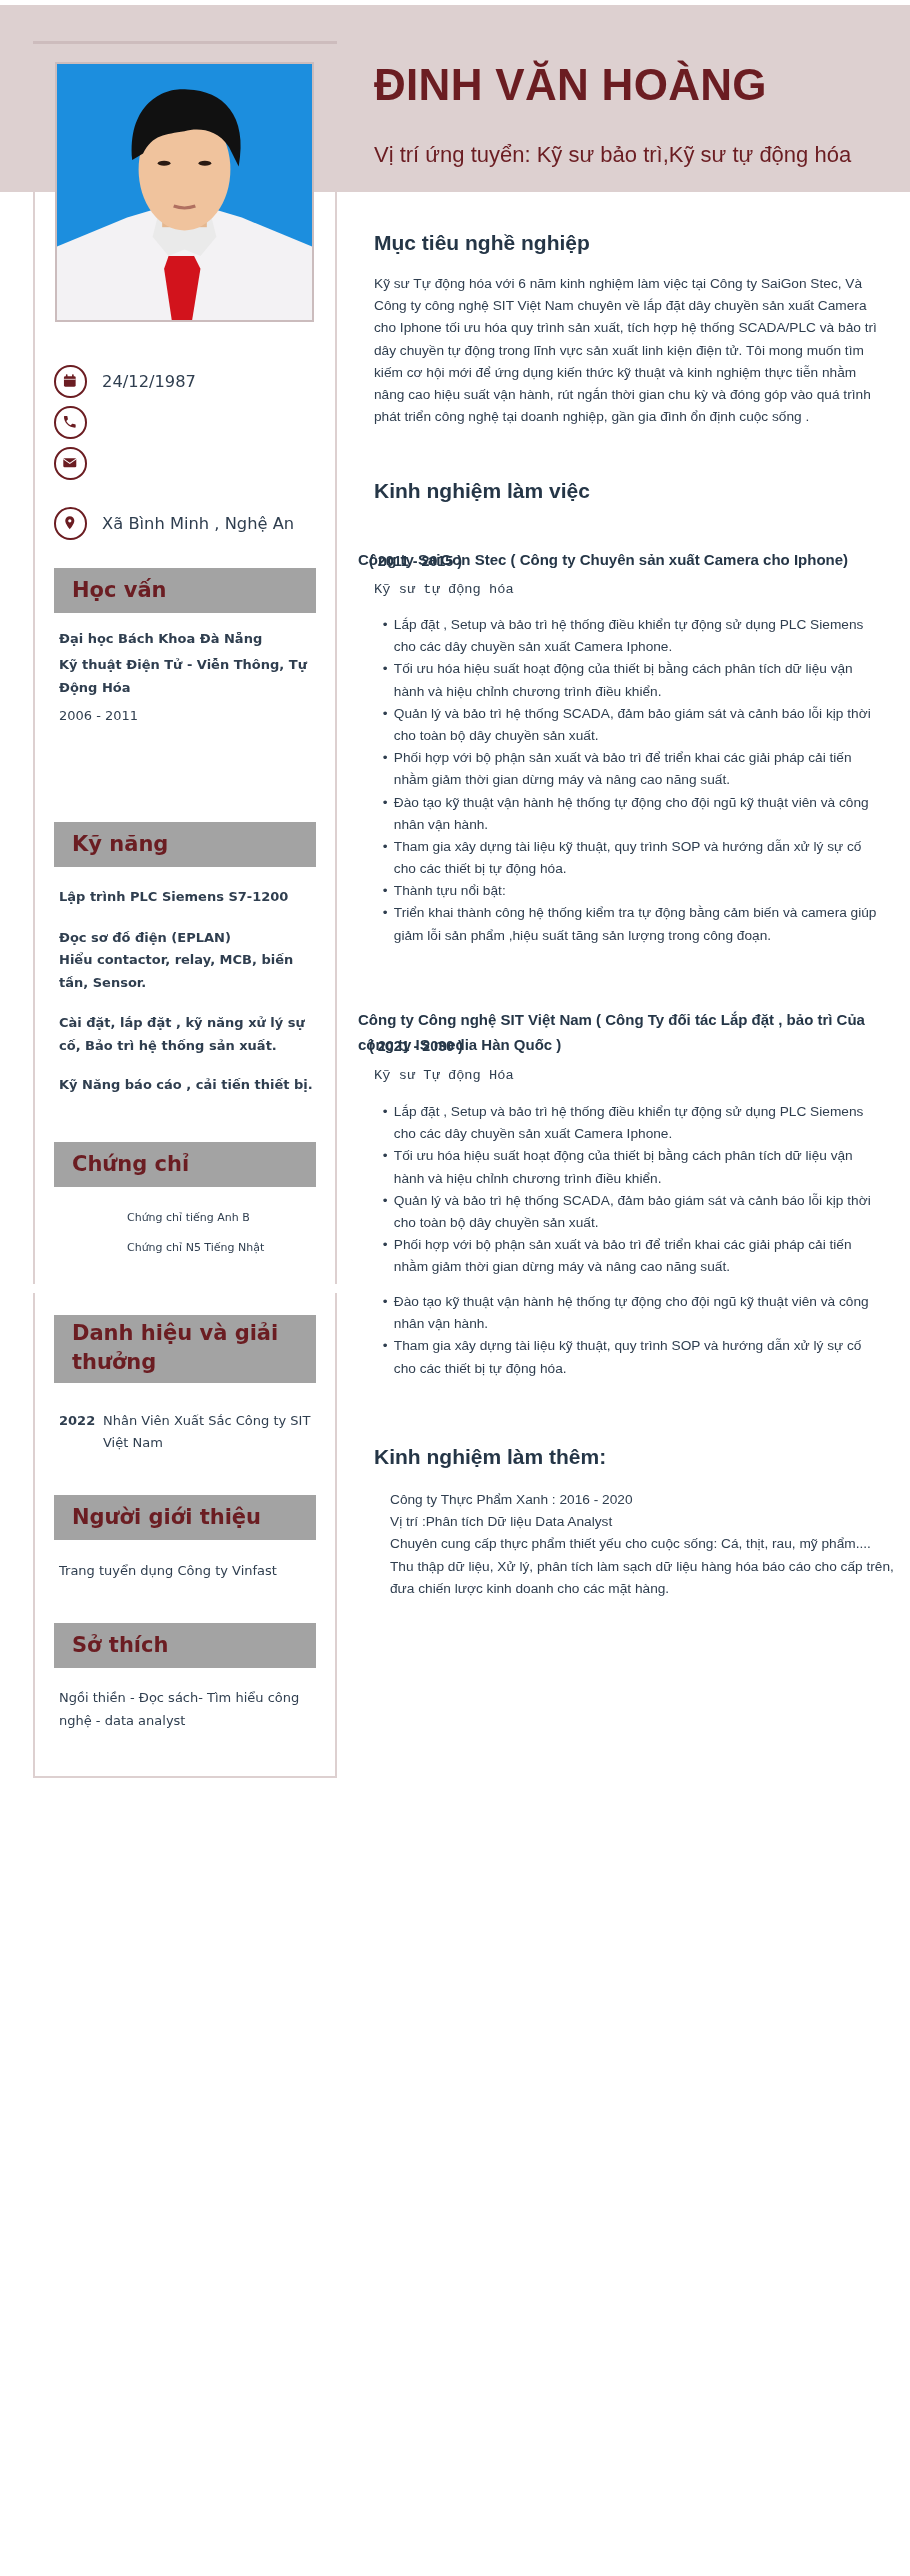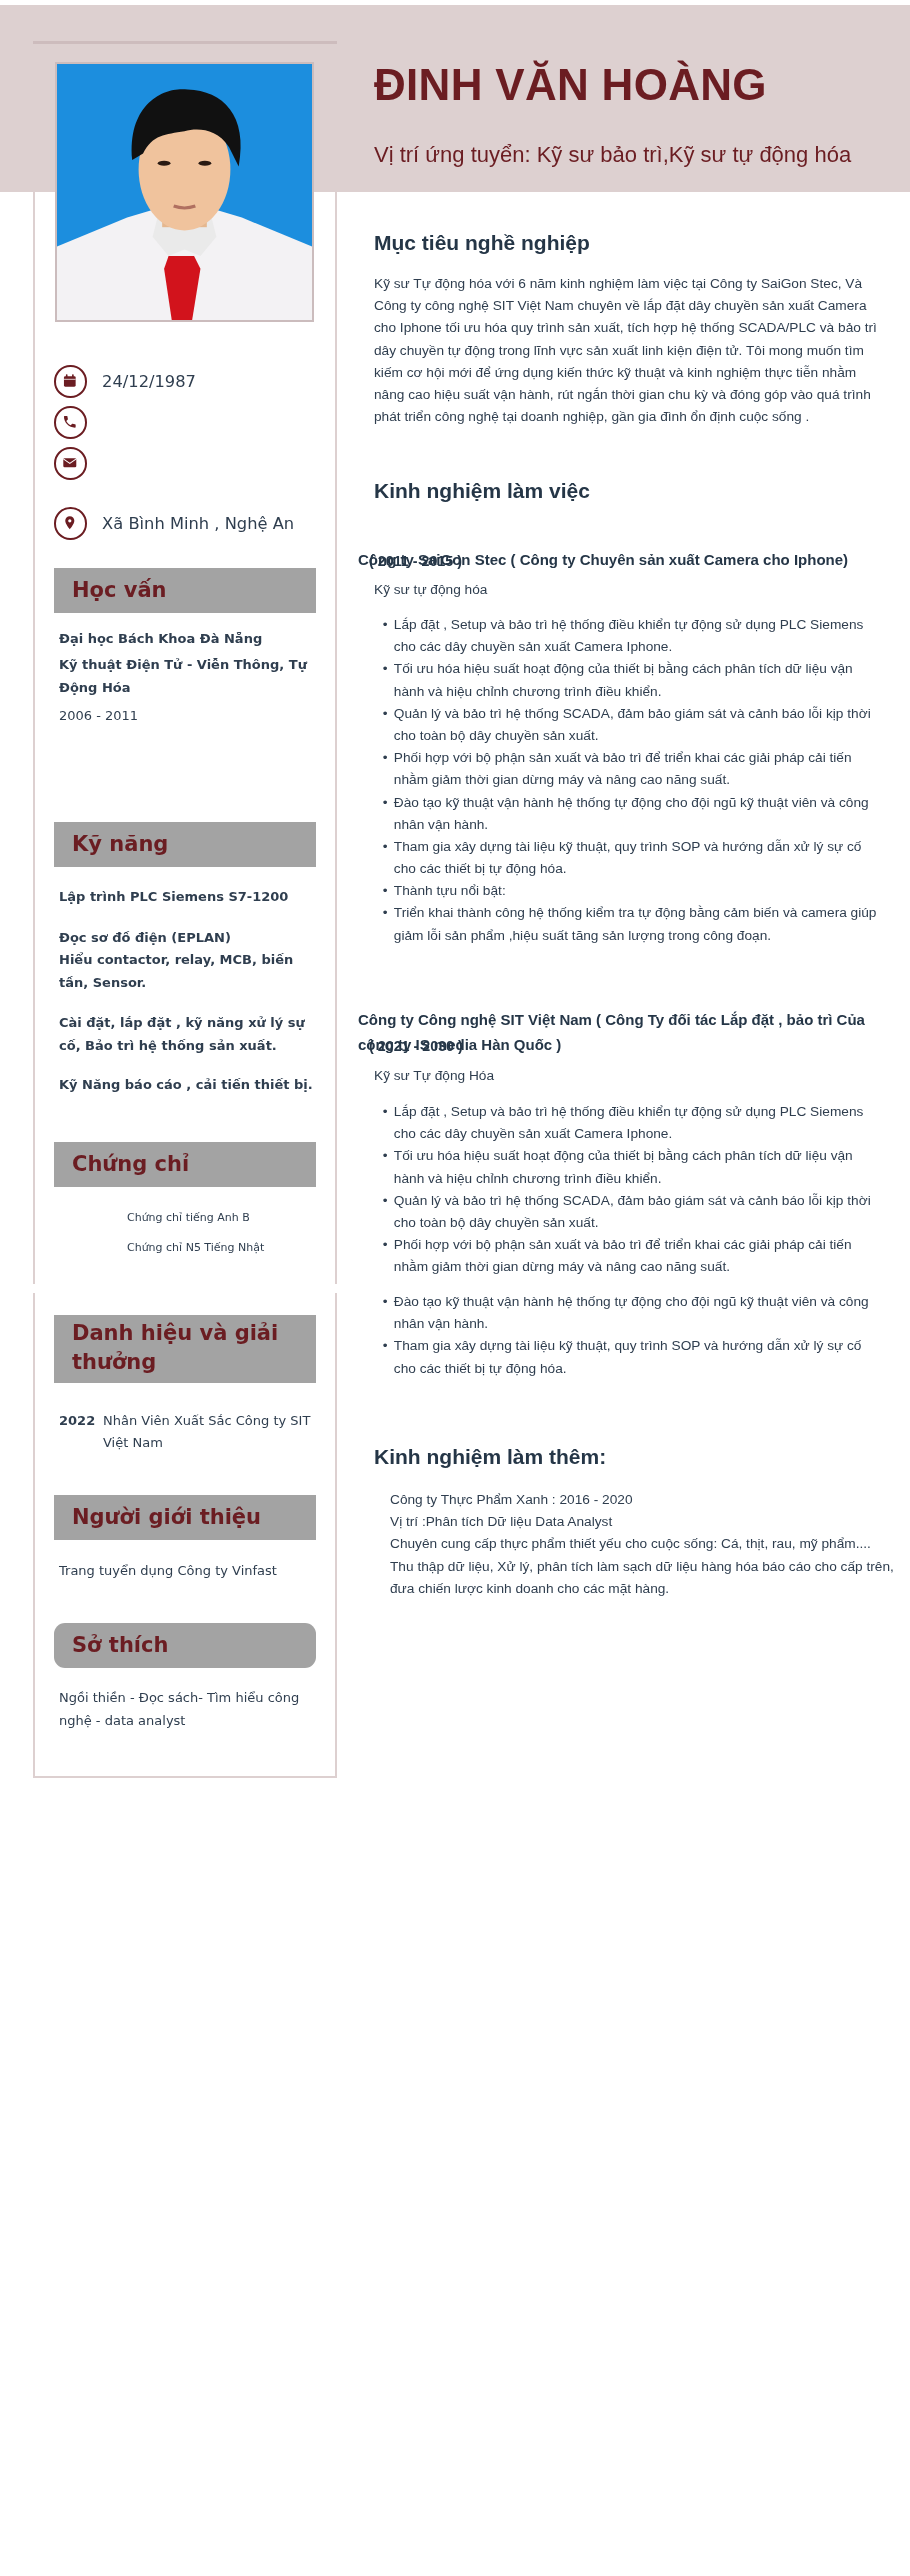--- a/index.html
+++ b/index.html
@@ -24,21 +24,21 @@
   .contact-text { margin-left: 15.6px; font-size: 16.3px; color: #2f3e4f; font-family: "DejaVu Sans", sans-serif; }
 
   .side-heading { position: absolute; left: 54px; width: 262px; background: #a3a3a3; color: #6b1d22; font-size: 21px; font-weight: 700; padding: 7.8px 0 7.8px 18px; line-height: 1.4; font-family: "DejaVu Sans", sans-serif; }
   .side-text { position: absolute; left: 59px; width: 260px; font-size: 13px; line-height: 1.75; color: #2f3e4f; font-family: "DejaVu Sans", sans-serif; }
   .side-text.bold { font-weight: 700; }
 
   .main-heading { position: absolute; left: 374px; font-size: 21px; font-weight: 700; color: #253647; font-family: "Liberation Sans", sans-serif; }
   .main-para { position: absolute; left: 374px; width: 507px; font-size: 13.7px; line-height: 1.62; color: #2f3e4f; font-family: "Liberation Sans", sans-serif; }
   .company { position: absolute; left: 358px; width: 507px; font-size: 15px; font-weight: 700; line-height: 1.65; color: #253647; font-family: "Liberation Sans", sans-serif; margin-top: 24px; }
   .period { position: absolute; left: 369px; font-size: 14.3px; font-weight: 700; color: #253647; font-family: "Liberation Sans", sans-serif; }
-  .role { position: absolute; left: 374px; font-size: 13.7px; color: #2f3e4f; font-family: Liberation Sans, sans-serif; }
+  .role { position: absolute; left: 374px; font-size: 13.7px; color: #2f3e4f; font-family: Liberation Mono, monospace; }
   .bullets { position: absolute; left: 384px; width: 501px; list-style: none; font-size: 13.7px; line-height: 1.62; color: #2f3e4f; font-family: "Liberation Sans", sans-serif; }
   .bullets li { position: relative; padding-left: 9.8px; }
   .bullets li::before { content: "•"; position: absolute; left: -1.3px; top: 0; }
   .extra { position: absolute; left: 390px; width: 507px; font-size: 13.7px; line-height: 1.62; color: #2f3e4f; font-family: "Liberation Sans", sans-serif; }
   .extra div { white-space: normal; }
   .award-row { position: absolute; left: 59px; width: 260px; display: flex; font-size: 13px; line-height: 1.7; color: #2f3e4f; font-family: "DejaVu Sans", sans-serif; }
   .award-year { font-weight: 700; width: 44px; flex: none; }
   .cert-list { position: absolute; left: 127px; font-size: 11px; line-height: 2.7; color: #2f3e4f; font-family: "DejaVu Sans", sans-serif; }
 </style>
 </head>
@@ -124,21 +124,21 @@
 
 <div class="side-heading" style="top:1315px; padding-top:3.9px; padding-bottom:5.2px;">Danh hiệu và giải thưởng</div>
 <div class="award-row" style="top:1410px;">
   <span class="award-year">2022</span>
   <span>Nhân Viên Xuất Sắc Công ty SIT Việt Nam</span>
 </div>
 
 <div class="side-heading" style="top:1495px;">Người giới thiệu</div>
 <div class="side-text" style="top:1560px;">Trang tuyển dụng Công ty Vinfast</div>
 
-<div class="side-heading" style="top:1623px;border-radius:11px;">Sở thích</div>
+<div class="side-heading" style="top:1623px;">Sở thích</div>
 <div class="side-text" style="top:1687px;">Ngồi thiền - Đọc sách- Tìm hiểu công nghệ - data analyst</div>
 
 <div class="main-heading" style="top:231px;">Mục tiêu nghề nghiệp</div>
 <div class="main-para" style="top:273px;">Kỹ sư Tự động hóa với 6 năm kinh nghiệm làm việc tại Công ty SaiGon Stec, Và Công ty công nghệ SIT Việt Nam chuyên về  lắp đặt dây chuyền  sản xuất Camera cho Iphone tối ưu hóa quy trình sản xuất, tích hợp hệ thống SCADA/PLC và bảo trì dây chuyền tự động trong lĩnh vực sản xuất linh kiện điện tử. Tôi mong muốn tìm kiếm cơ hội mới để ứng dụng kiến thức kỹ thuật và kinh nghiệm thực tiễn nhằm nâng cao hiệu suất vận hành, rút ngắn thời gian chu kỳ và đóng góp vào quá trình phát triển công nghệ tại doanh nghiệp, gần gia đình ổn định cuộc sống .</div>
 
 <div class="main-heading" style="top:479px;">Kinh nghiệm làm việc</div>
 
 <div class="company" style="top:524px;">Công ty SaiGon Stec ( Công ty Chuyên sản xuất Camera  cho Iphone)</div>
 <div class="period" style="top:553px;">( 2011 - 2015 )</div>
 <div class="role" style="top:582px;">Kỹ sư tự động hóa</div>

